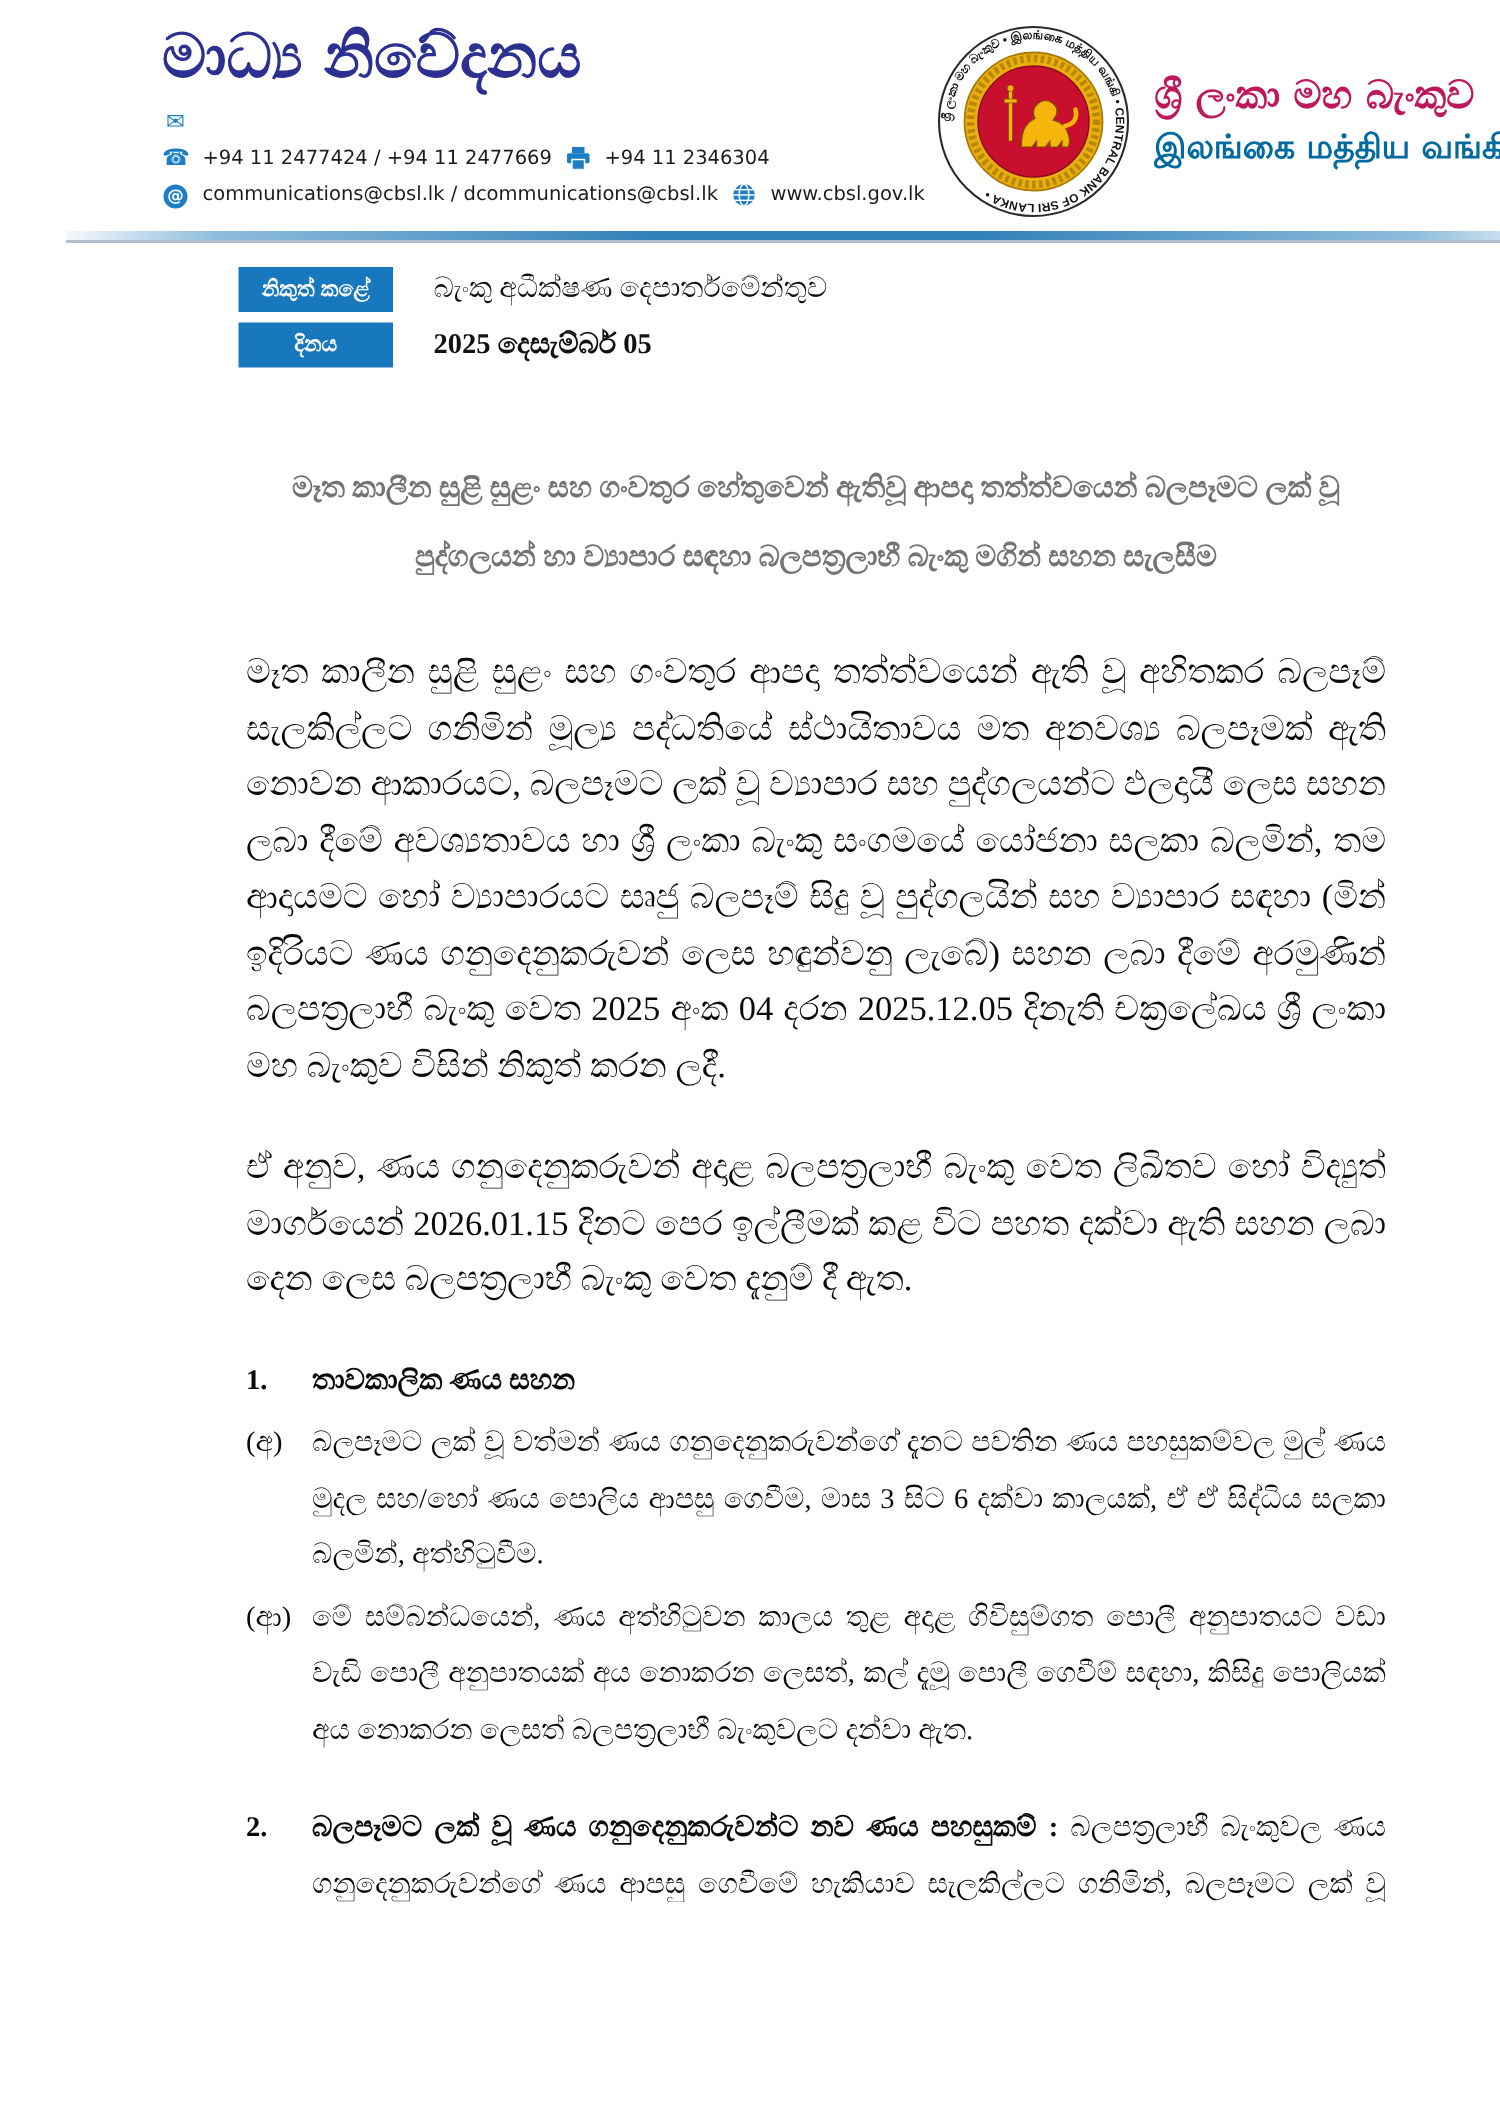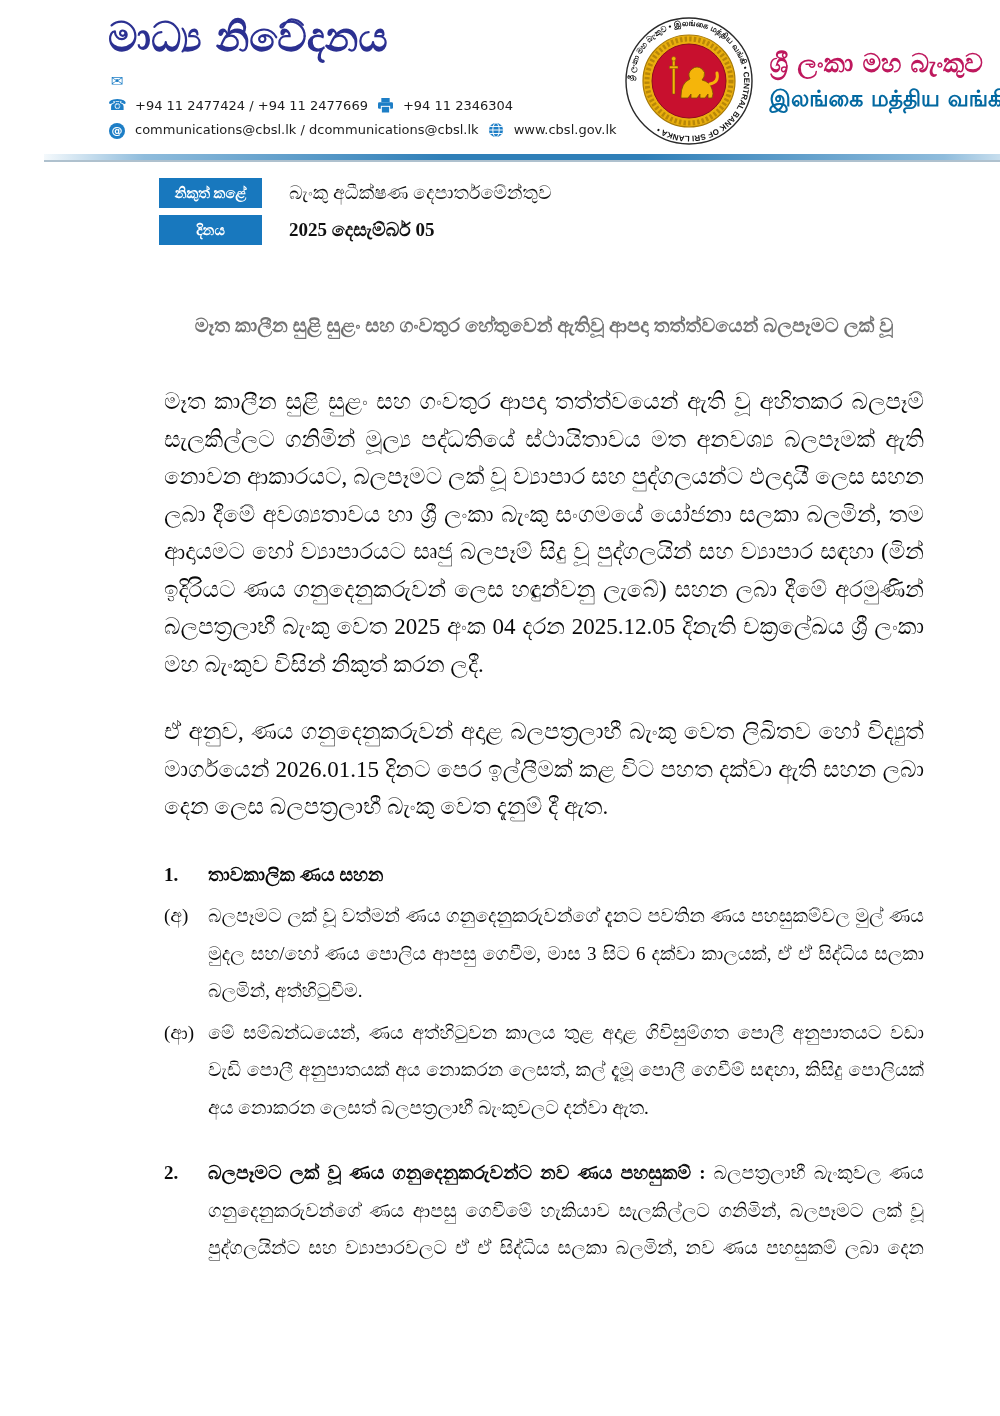--- a/index.html
+++ b/index.html
@@ -41,21 +41,21 @@
     background:linear-gradient(90deg,#f4f9fc 0%,#8fbcdc 10%,#2f7fb8 40%,#2f7fb8 60%,#8fbcdc 90%,#f4f9fc 100%);
     box-shadow:0 2px 0 rgba(27,77,115,0.35);
   }
 
   
   .meta { margin:18px 0 0 115px; }
   .meta-row { display:flex; align-items:center; margin-bottom:7px; }
   .meta-label {
     width:103px; height:30px; background:#1878be; color:#ffffff;
     display:flex; align-items:center; justify-content:center;
-    font-family:Liberation Serif, serif; font-size:14.5px; font-weight:bold;
+    font-family:Liberation Sans, sans-serif; font-size:14.5px; font-weight:bold;
   }
   .meta-value { margin-left:27px; font-size:19px; }
   .meta-value.bold { font-weight:bold; }
 
   
   .doc-title {
     margin:58px 115px 0 115px; text-align:center; font-weight:bold;
     font-size:19.5px; line-height:46px; color:#737373;
   }
   .body-par {
@@ -157,20 +157,21 @@
       <span class="meta-value">බැංකු අධීක්ෂණ දෙපාර්තමේන්තුව</span>
     </div>
     <div class="meta-row">
       <span class="meta-label">දිනය</span>
       <span class="meta-value bold">2025 දෙසැම්බර් 05</span>
     </div>
   </div>
 
   <div class="doc-title">
     <div>මෑත කාලීන සුළි සුළං සහ ගංවතුර හේතුවෙන් ඇතිවූ ආපදා තත්ත්වයෙන් බලපෑමට ලක් වූ</div>
+    <div>පුද්ගලයන් හා ව්‍යාපාර සඳහා බලපත්‍රලාභී  බැංකු මගින් සහන සැලසීම</div>
   </div>
 
   <p class="body-par mt-p1">මෑත කාලීන සුළි සුළං සහ ගංවතුර ආපදා තත්ත්වයෙන් ඇති වූ අහිතකර බලපෑම් සැලකිල්ලට ගනිමින් මූල්‍ය පද්ධතියේ ස්ථායිතාවය මත අනවශ්‍ය බලපෑමක් ඇති නොවන ආකාරයට, බලපෑමට ලක් වූ ව්‍යාපාර සහ පුද්ගලයන්ට ඵලදායී ලෙස සහන ලබා දීමේ අවශ්‍යතාවය හා ශ්‍රී ලංකා බැංකු සංගමයේ යෝජනා සලකා බලමින්, තම ආදායමට හෝ ව්‍යාපාරයට සෘජු බලපෑම් සිදු වූ පුද්ගලයින් සහ ව්‍යාපාර සඳහා (මින් ඉදිරියට ණය ගනුදෙනුකරුවන් ලෙස හඳුන්වනු ලැබේ) සහන ලබා දීමේ අරමුණින් බලපත්‍රලාභී  බැංකු වෙත 2025 අංක 04 දරන 2025.12.05 දිනැති චක්‍රලේඛය ශ්‍රී ලංකා මහ බැංකුව විසින් නිකුත් කරන ලදී.</p>
 
   <p class="body-par mt-p2">ඒ අනුව, ණය ගනුදෙනුකරුවන් අදාළ බලපත්‍රලාභී බැංකු වෙත ලිඛිතව හෝ විද්‍යුත් මාර්ගයෙන් 2026.01.15 දිනට පෙර ඉල්ලීමක් කළ විට පහත දක්වා ඇති සහන ලබා දෙන ලෙස බලපත්‍රලාභී බැංකු වෙත දැනුම් දී ඇත.</p>
 
   <div class="list-row mt-sec1">
     <span class="num">1.</span>
     <span class="sec-heading">තාවකාලික ණය සහන</span>
   </div>

